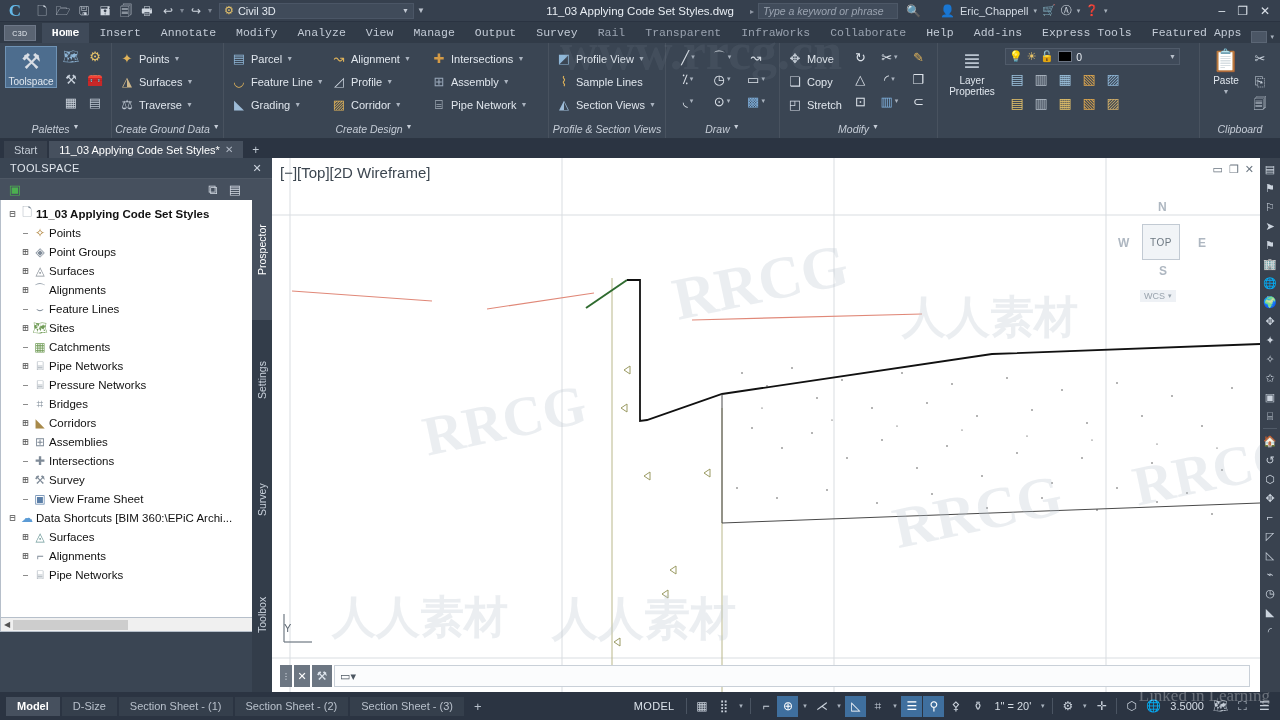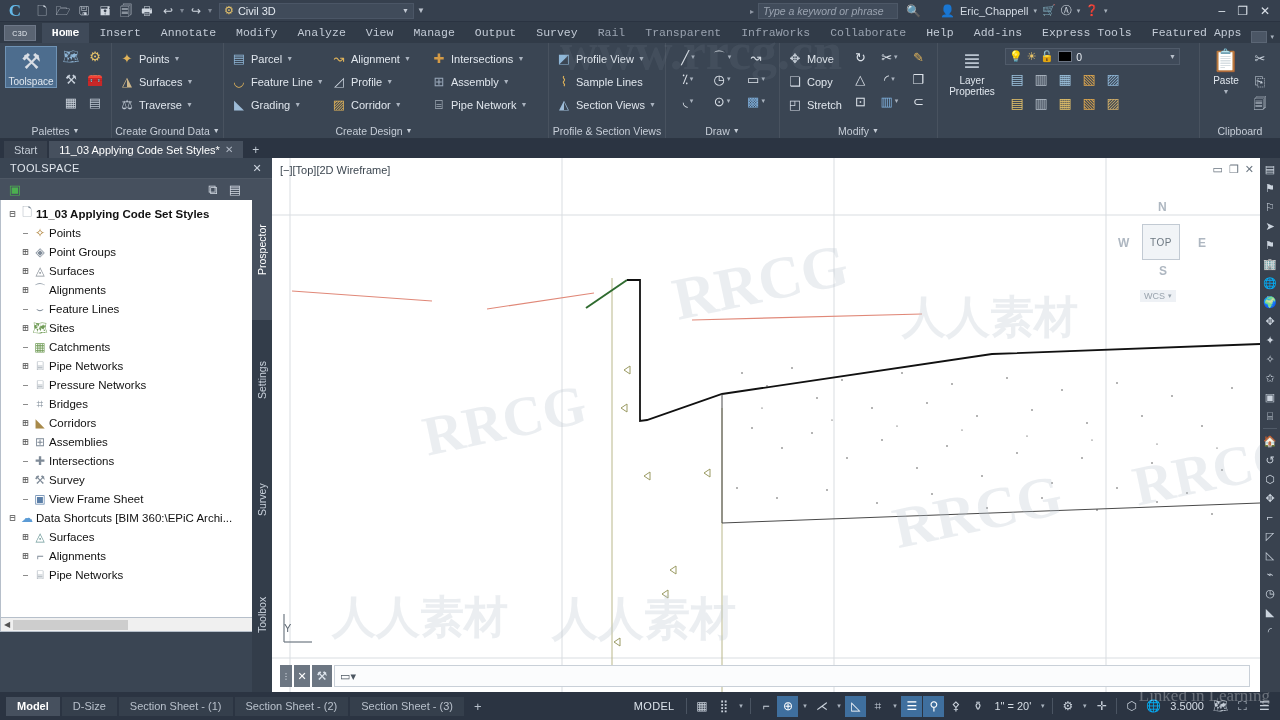--- a/index.html
+++ b/index.html
@@ -72,22 +72,22 @@
   .mini-btn{width:16px;height:12px;background:#4b5665;border:1px solid #5b6675;}
 
   
   #ribbon {
     height:96px;background:#3a4553;display:flex;align-items:stretch;
     border-bottom:1px solid #2c3542; position:relative;
   }
   .panel{display:flex;flex-direction:column;border-right:1px solid #48525f;position:relative;}
   .panel-body{flex:1;display:flex;align-items:flex-start;padding:3px 5px 0 5px;gap:3px;}
   .panel-title{
-    height:15px;display:flex;align-items:center;justify-content:center;gap:3px;
-    font-size:10.5px;color:#c6cdd7;
+    height:15px;display:flex;align-items:flex-start;justify-content:center;gap:3px;
+    font-size:10.5px;color:#c6cdd7;font-style:italic;
   }
   .panel-title .caret{font-size:7px;}
   .bigbtn{
     width:54px;display:flex;flex-direction:column;align-items:center;gap:2px;
     padding-top:3px;
   }
   .bigbtn.sel{background:#4d6d8e;border:1px solid #6f93b5;}
   .bigico{font-size:22px;line-height:24px;}
   .biglbl{font-size:10px;color:#e2e8ef;text-align:center;line-height:11px;}
   .icogrid{display:grid;grid-template-columns:repeat(2,22px);gap:2px;}
@@ -170,21 +170,21 @@
   .vtab{
     flex:none;display:flex;align-items:center;justify-content:center;
     writing-mode:vertical-rl;transform:rotate(180deg);
     font-size:10.5px;color:#c8d0da;padding:8px 0;
   }
   .vtab.active{background:#46505e;color:#ffffff;}
 
   
   #drawwrap{flex:1;position:relative;background:#ffffff;overflow:hidden;}
   #canvasarea{position:absolute;inset:0;}
-  .vp-label{position:absolute;left:8px;top:6px;font-size:11px;color:#3c4650;}
+  .vp-label{position:absolute;left:8px;top:6px;font-size:15px;color:#3c4650;}
   .vp-ctl{position:absolute;right:6px;top:5px;display:flex;gap:6px;}
   .vp-ctl span{font-size:11px;color:#6b7681;}
   .viewcube{position:absolute;right:52px;top:30px;width:100px;height:110px;}
   .vc-box{
     position:absolute;left:34px;top:36px;width:38px;height:36px;
     border:1px solid #c2cad3;background:#f1f4f7;display:flex;align-items:center;
     justify-content:center;font-size:10px;color:#6d7882;letter-spacing:.5px;
   }
   .vc-n,.vc-s,.vc-e,.vc-w{position:absolute;font-size:12px;color:#aeb7c1;font-weight:bold;}
   .vc-n{left:50px;top:12px;} .vc-s{left:51px;top:76px;}
@@ -264,20 +264,21 @@
     <div class="qat-sep">▾</div>
     <div class="qat-btn">↪</div>
     <div class="qat-sep">▾</div>
   </div>
   <div class="wsdd">
     <span class="gear">⚙</span>
     <span>Civil 3D</span>
     <span class="caret">▼</span>
   </div>
   <span class="dd-extra">▼</span>
+  <div class="doc-title">11_03 Applying Code Set Styles.dwg</div>
   <div class="search-wrap">
     <span class="search-arrow">▸</span>
     <div class="search-box">Type a keyword or phrase</div>
     <span class="search-icon">🔍</span>
   </div>
   <div class="user-wrap">
     <span class="avatar">👤</span>
     <span>Eric_Chappell</span>
     <span class="tiny-caret">▾</span>
     <span class="tb-ic">🛒</span>

